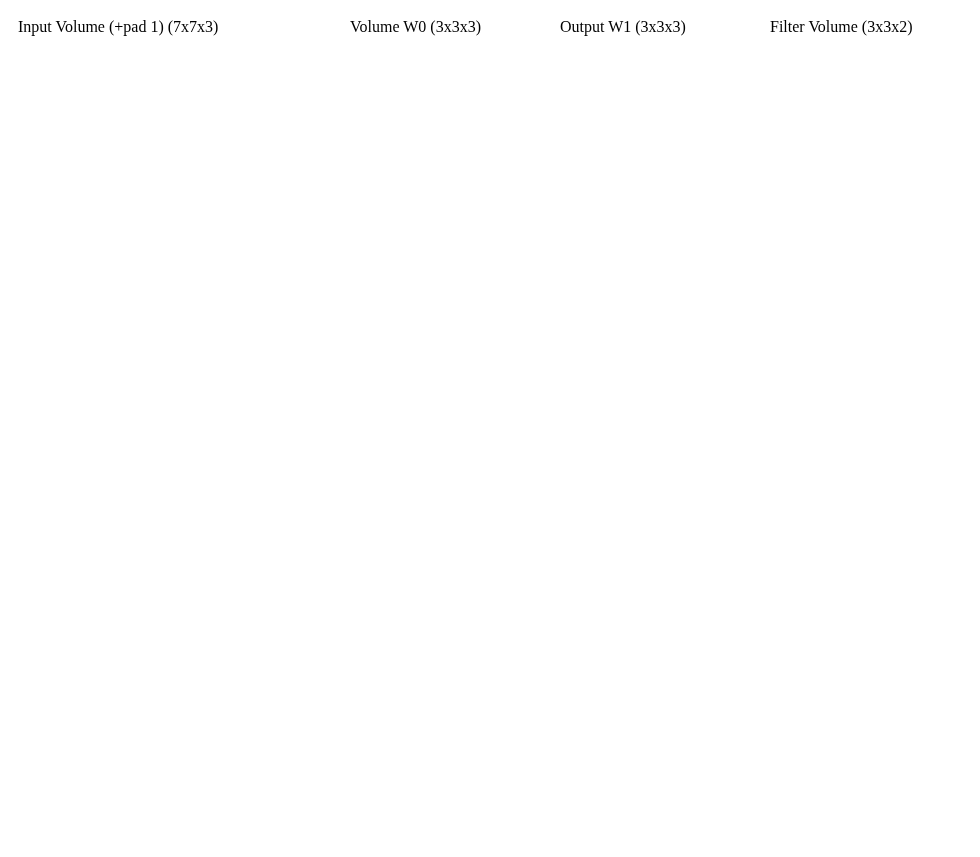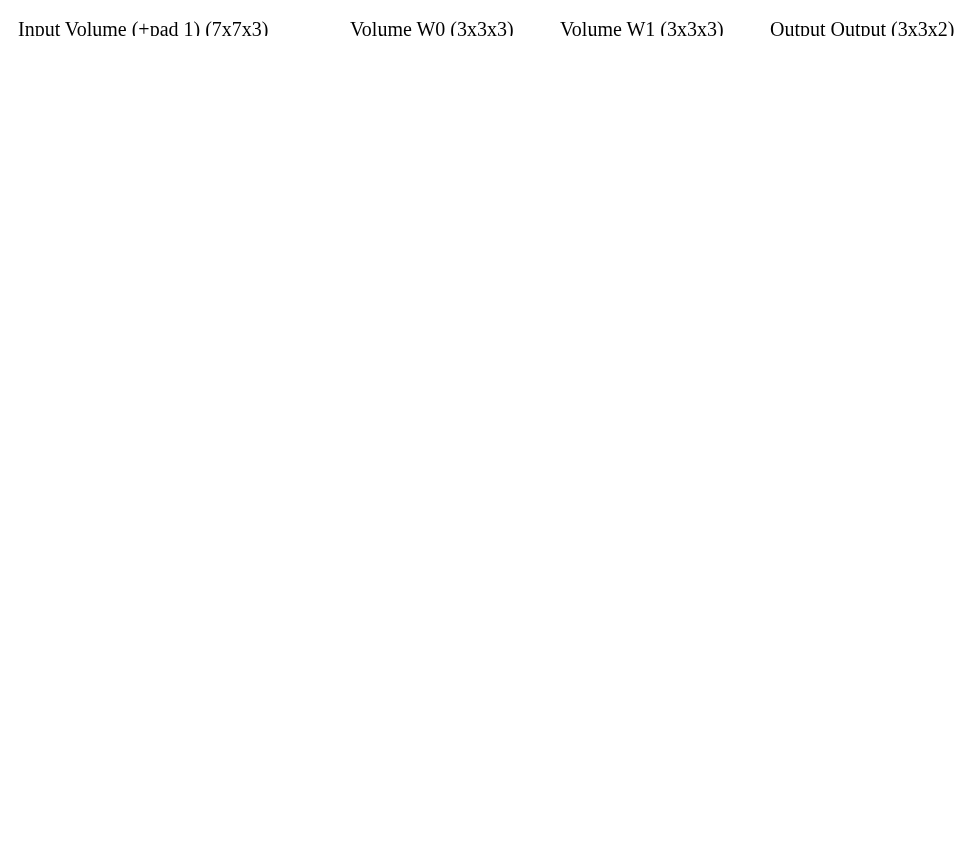--- a/index.html
+++ b/index.html
@@ -16,21 +16,21 @@
   .mono { font-family: 'Courier New', monospace; font-size: 16px; }
   .col {
     position: absolute;
     top: 18px;
   }
   .col-input  { left: 18px;  width: 320px; }
   .col-w0     { left: 350px; width: 180px; }
   .col-w1     { left: 560px; width: 180px; }
   .col-out    { left: 770px; width: 190px; }
 
-  .title { margin-bottom: 4px; font-size: 20px; white-space: nowrap; }
+  .title { margin-bottom: 4px; font-size: 16px; white-space: nowrap; }
   .slice-label { margin: 4px 0 2px 0; }
 
   .grid { display: grid; gap: 2px; }
   .grid-7 { grid-template-columns: repeat(7, 30px); grid-auto-rows: 30px; }
   .grid-3 { grid-template-columns: repeat(3, 30px); grid-auto-rows: 30px; }
   .grid-1 { grid-template-columns: repeat(1, 30px); grid-auto-rows: 30px; }
 
   .cell {
     display: flex;
     align-items: center;
@@ -292,21 +292,21 @@
   <div class="bias-block">
     <div class="title">Bias b0 (1x1x1)</div>
     <div class="mono slice-label">b0[:,:,0]</div>
     <div class="grid grid-1" id="b0-grid">
         <div class="cell c-red hl-red">1</div>
       </div>
   </div>
 </div>
 
 <div class="col col-w1">
-  <div class="title">Volume W1 (3x3x3)</div>
+  <div class="title">Output W1 (3x3x3)</div>
   <div id="w1-slices">
       <div class="slice-block">
         <div class="mono slice-label">w1[:,:,0]</div>
         <div class="grid grid-3">
           <div class="cell c-red">-1</div>
           <div class="cell c-red">0</div>
           <div class="cell c-red">0</div>
           <div class="cell c-red">0</div>
           <div class="cell c-red">1</div>
           <div class="cell c-red">1</div>
@@ -347,21 +347,21 @@
   <div class="bias-block">
     <div class="title">Bias b1 (1x1x1)</div>
     <div class="mono slice-label">b1[:,:,0]</div>
     <div class="grid grid-1" id="b1-grid">
         <div class="cell c-red">0</div>
       </div>
   </div>
 </div>
 
 <div class="col col-out">
-  <div class="title">Output Output (3x3x2)</div>
+  <div class="title">Filter Volume (3x3x2)</div>
   <div id="out-slices">
       <div class="slice-block">
         <div class="mono slice-label">o[:,:,0]</div>
         <div class="grid grid-3">
           <div class="cell c-green">4</div>
           <div class="cell c-green">1</div>
           <div class="cell c-green">1</div>
           <div class="cell c-green">7</div>
           <div class="cell c-green">4</div>
           <div class="cell c-green">-5</div>

